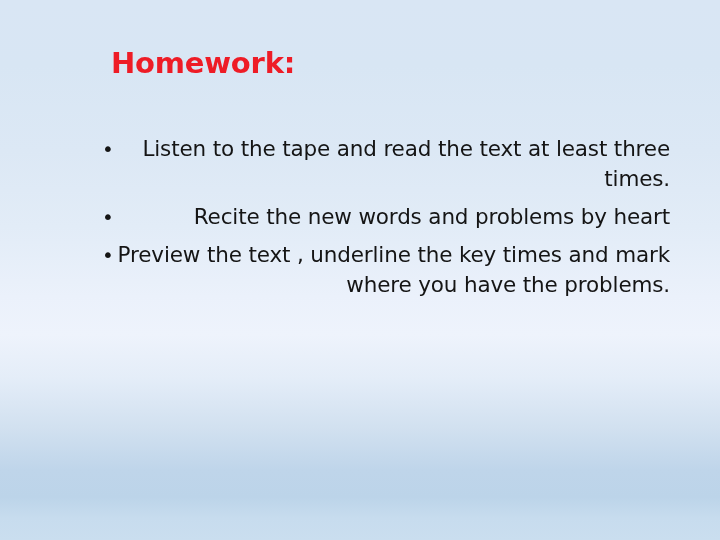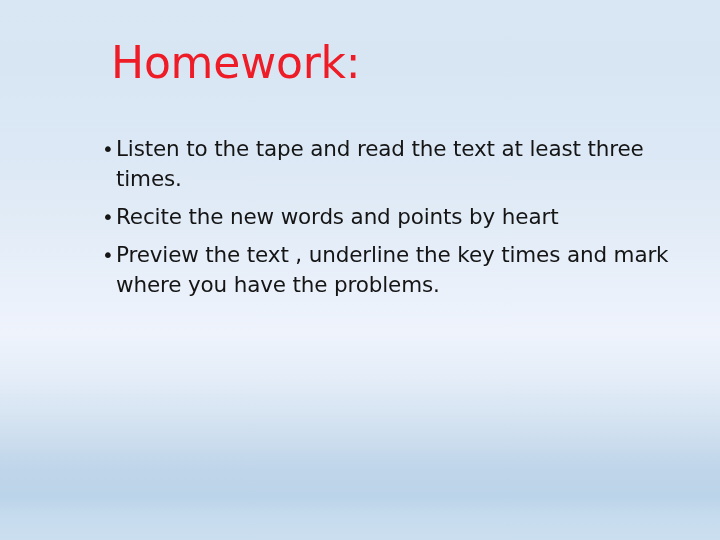--- a/index.html
+++ b/index.html
@@ -39,22 +39,22 @@
   
   .title-block {
     position: absolute;
     left: 111px;
     top: 42px;
     width: 560px;
   }
   .slide-title {
     margin: 0;
     font-family: "DejaVu Sans", sans-serif;
-    font-size: 44px;
-    font-weight: 400;
+    font-size: 29px;
+    font-weight: 700;
     line-height: 42px;
     color: #ee1c26;
     white-space: pre;
     letter-spacing: -0.2px;
   }
 
   
   .body-block {
     position: absolute;
     left: 100px;
@@ -80,41 +80,42 @@
     left: 2px;
     top: 0;
     width: 12px;
     line-height: 30px;
     font-size: 20px;
     color: #151515;
     text-align: left;
   }
   .bullet-text {
     display: block;
+    text-align: right;
   }
 </style>
 </head>
 <body>
 
 <div class="slide">
 
   <div class="title-block">
     <h1 class="slide-title">Homework:</h1>
   </div>
 
   <div class="body-block">
 
     <div class="bullet-item">
       <span class="bullet-marker">•</span>
       <span class="bullet-text">Listen to the tape and read the text at least three times.</span>
     </div>
 
     <div class="bullet-item">
       <span class="bullet-marker">•</span>
-      <span class="bullet-text">Recite the new words and points by heart</span>
+      <span class="bullet-text">Recite the new words and problems by heart</span>
     </div>
 
     <div class="bullet-item">
       <span class="bullet-marker">•</span>
       <span class="bullet-text">Preview the text , underline the key times and mark where you have the problems.</span>
     </div>
 
   </div>
 
 </div>

